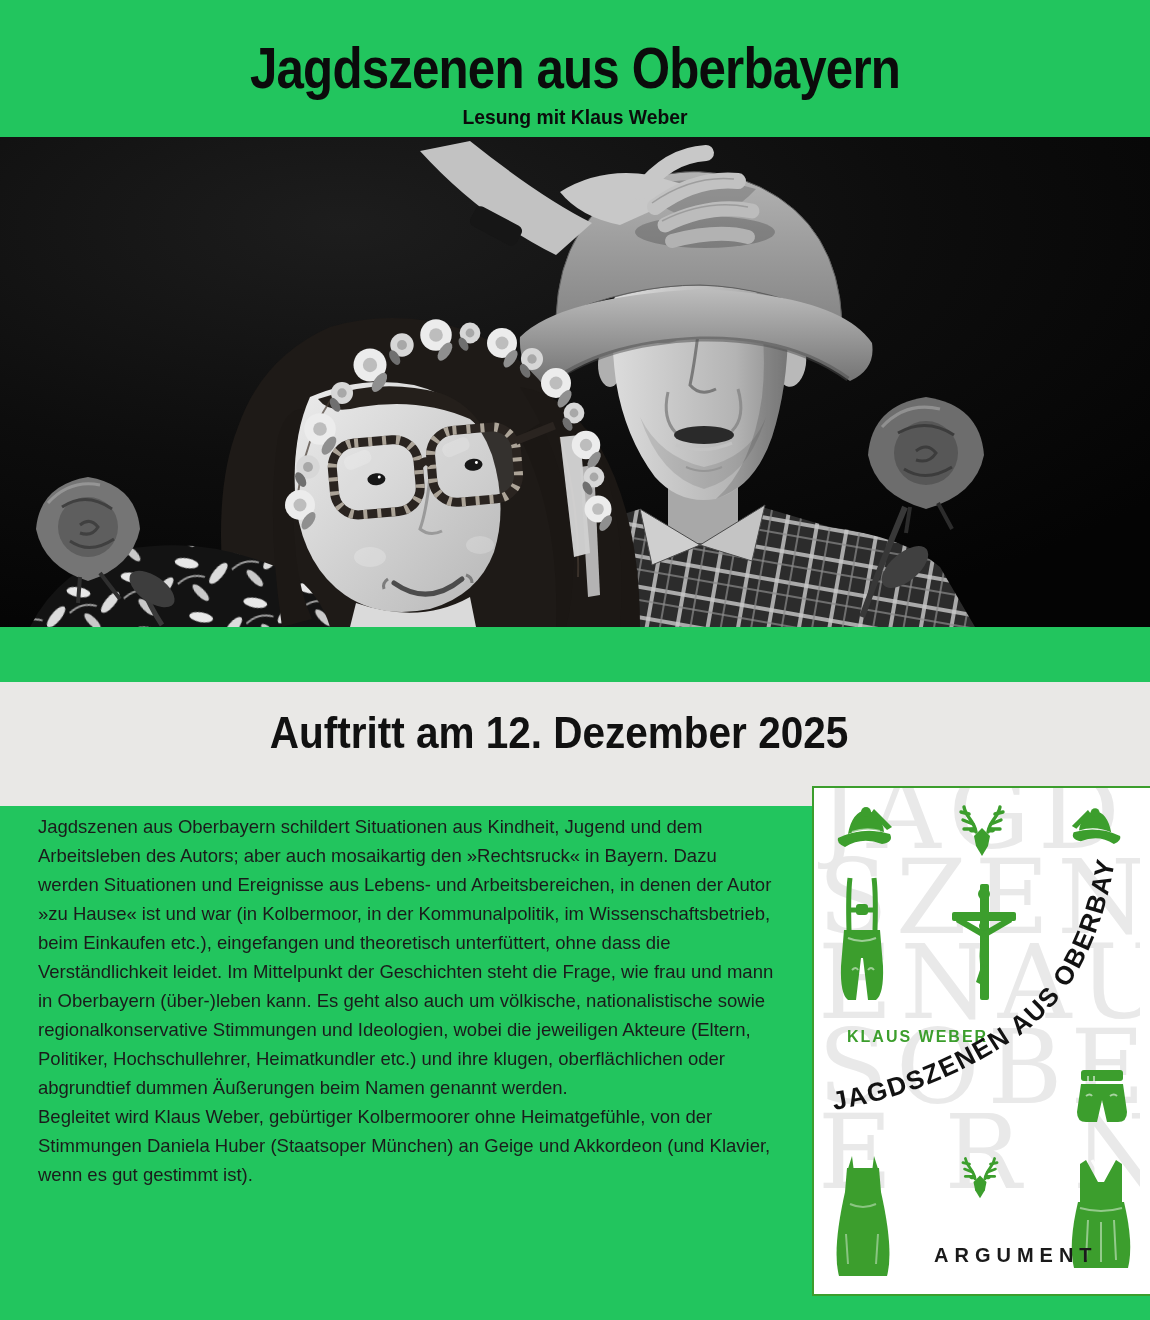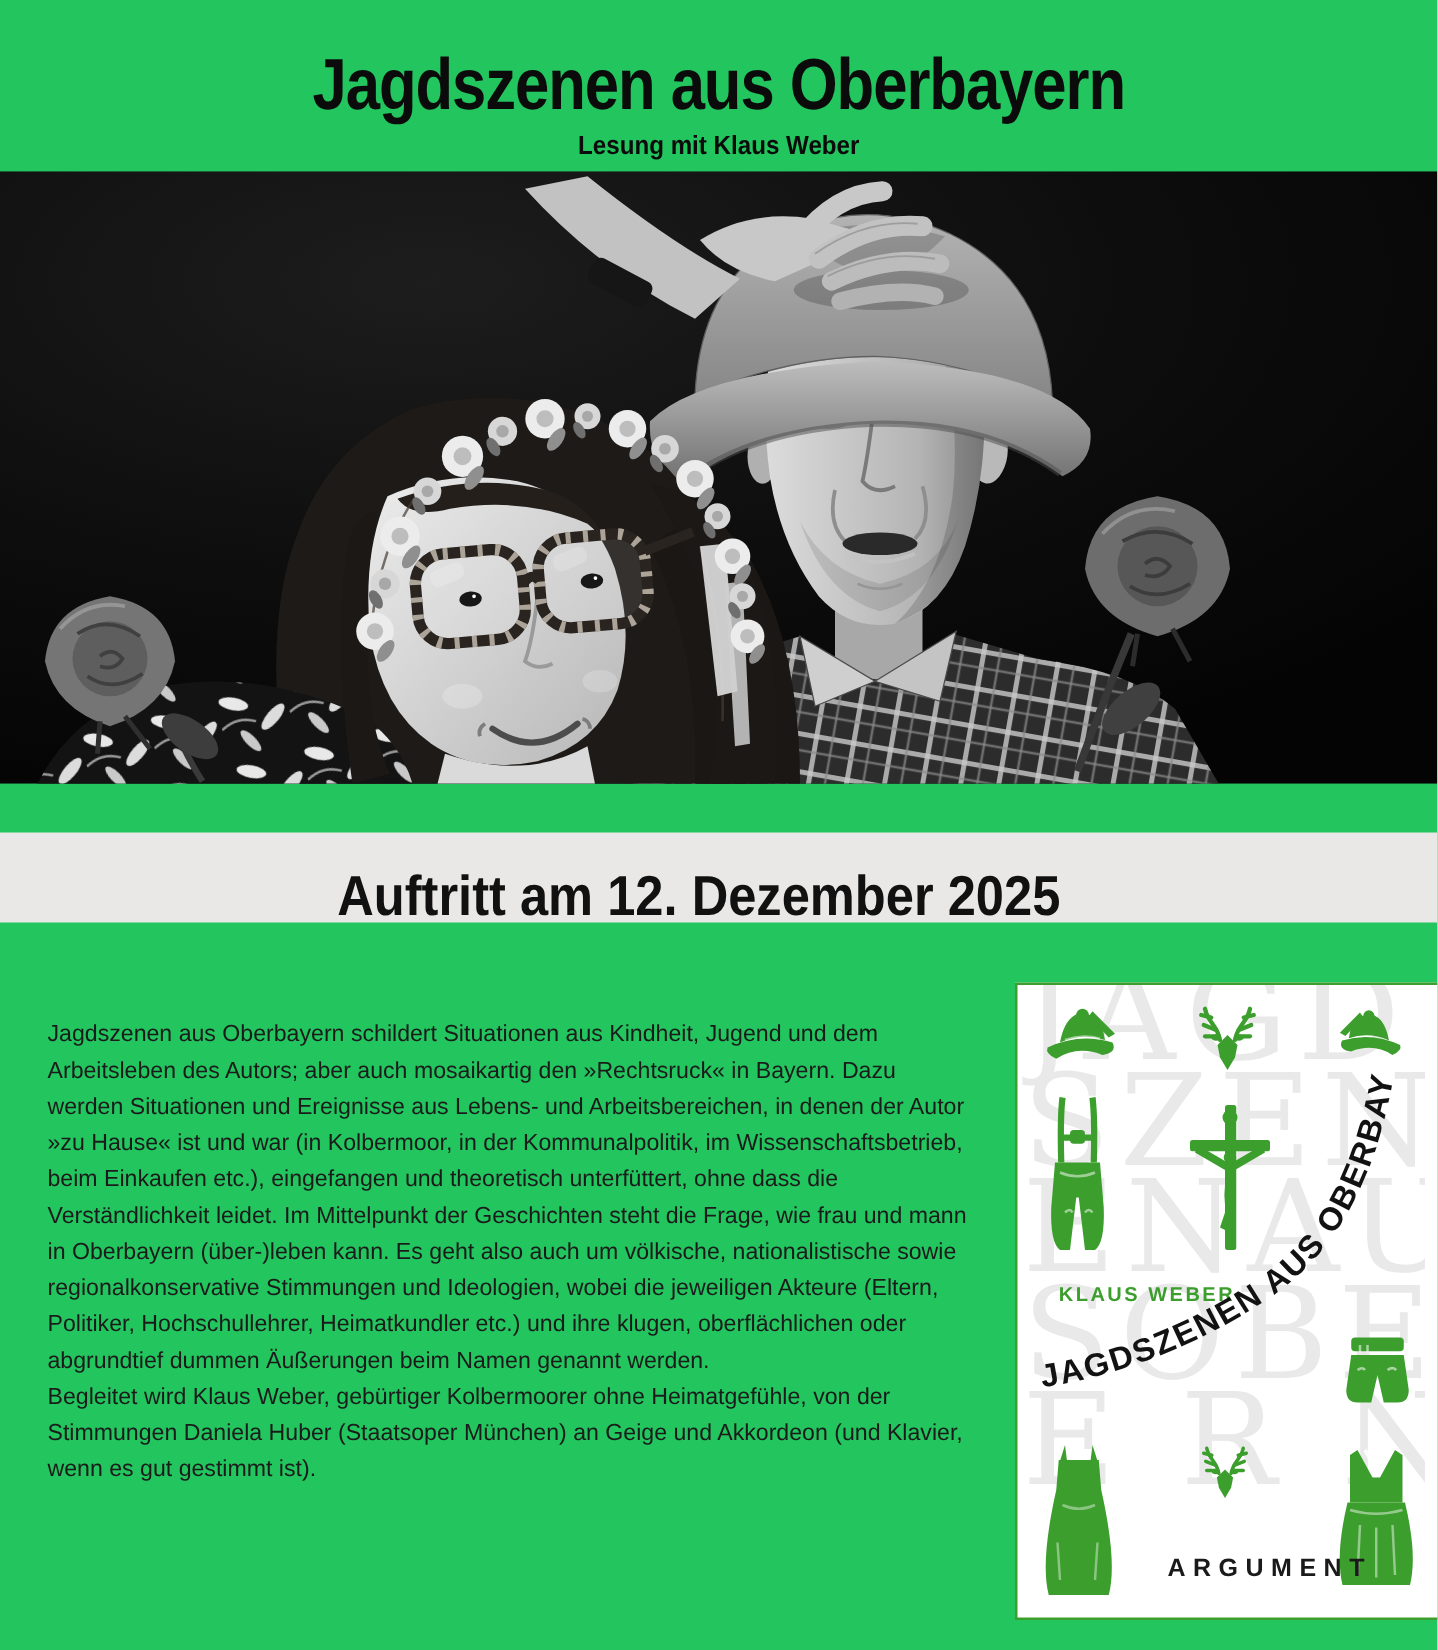--- a/index.html
+++ b/index.html
@@ -10,21 +10,21 @@
   .hd{position:absolute;top:34px;left:0;width:1150px;text-align:center;}
   .hd h1{margin:0;font-size:58px;font-weight:bold;color:#0b0b0b;letter-spacing:-1px;
          transform:scaleX(.85);transform-origin:50% 50%;white-space:nowrap;}
   .hd .sub{margin-top:4px;font-size:21px;font-weight:bold;color:#0b0b0b;
            transform:scaleX(.92);transform-origin:50% 50%;}
 
   
   .photo{position:absolute;top:137px;left:0;width:1150px;height:490px;}
 
   
-  .banner{position:absolute;top:666px;left:0;width:1150px;height:72px;background:#e9e8e6;}
+  .banner{position:absolute;top:682px;left:0;width:1150px;height:124px;background:#e9e8e6;}
   .banner .bt{width:100%;height:102px;line-height:102px;text-align:center;font-size:45px;
               font-weight:bold;color:#111;white-space:nowrap;
               transform:translateX(-16px) scaleX(.9);transform-origin:50% 50%;}
 
   
   .copy{position:absolute;top:812px;left:38px;width:742px;font-size:18.5px;line-height:29px;
         color:#1b1b1b;}
   .copy p{margin:0;}
 
   

